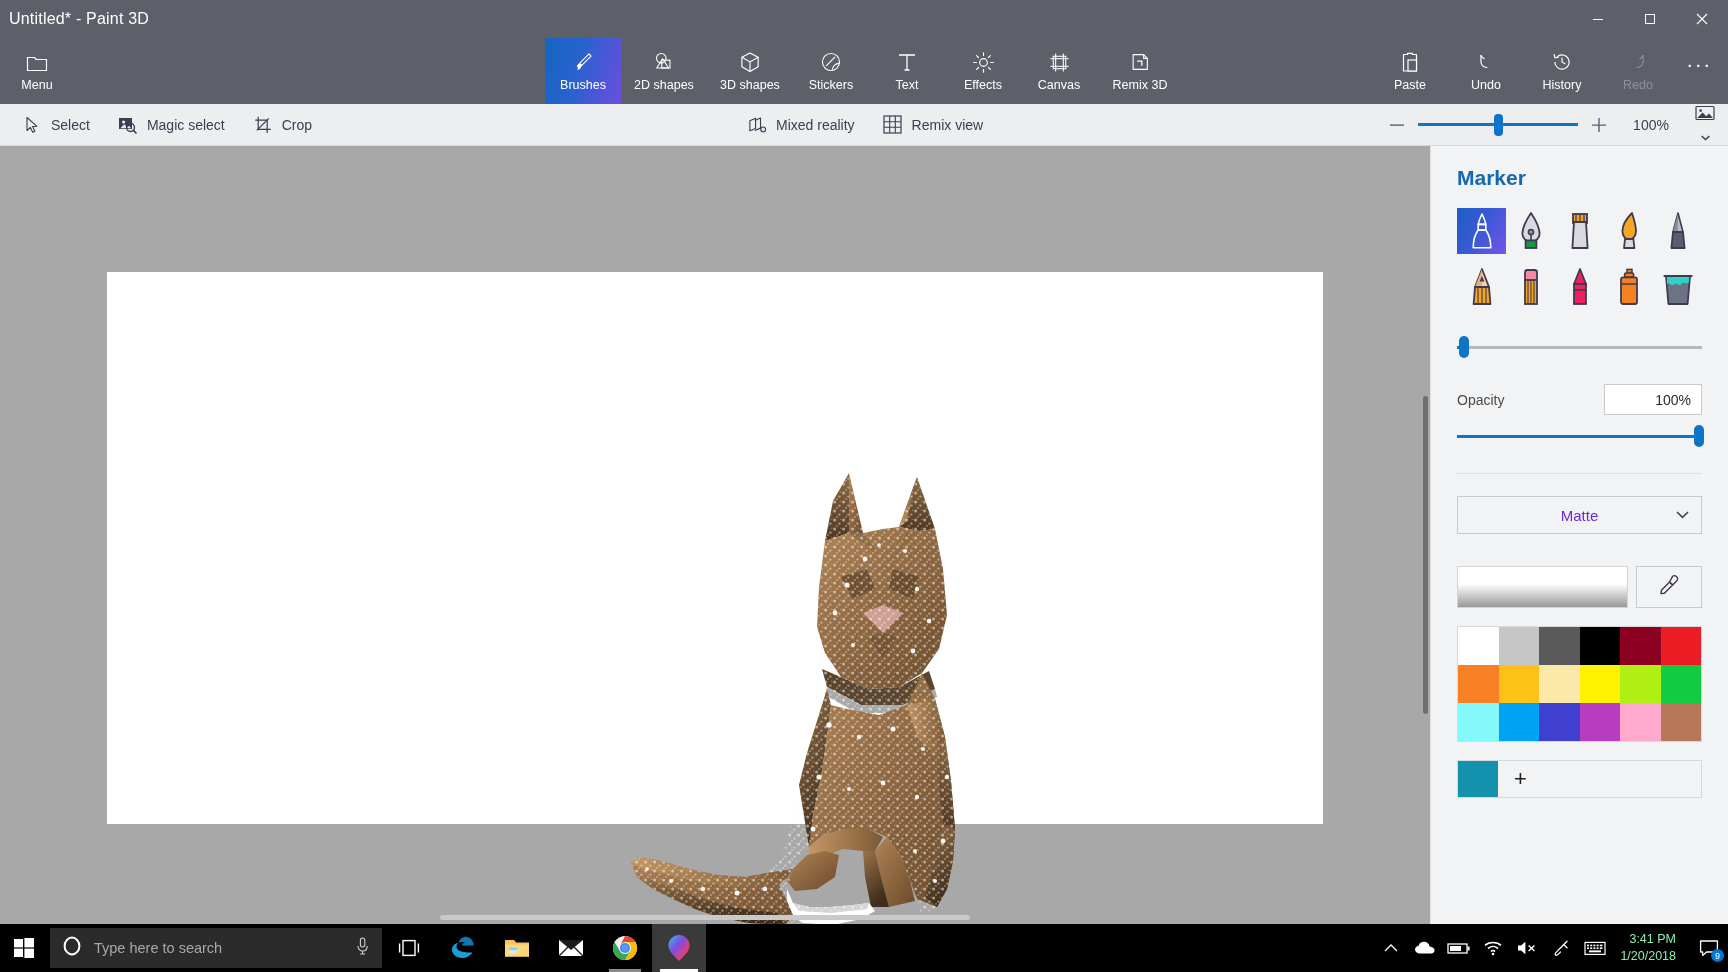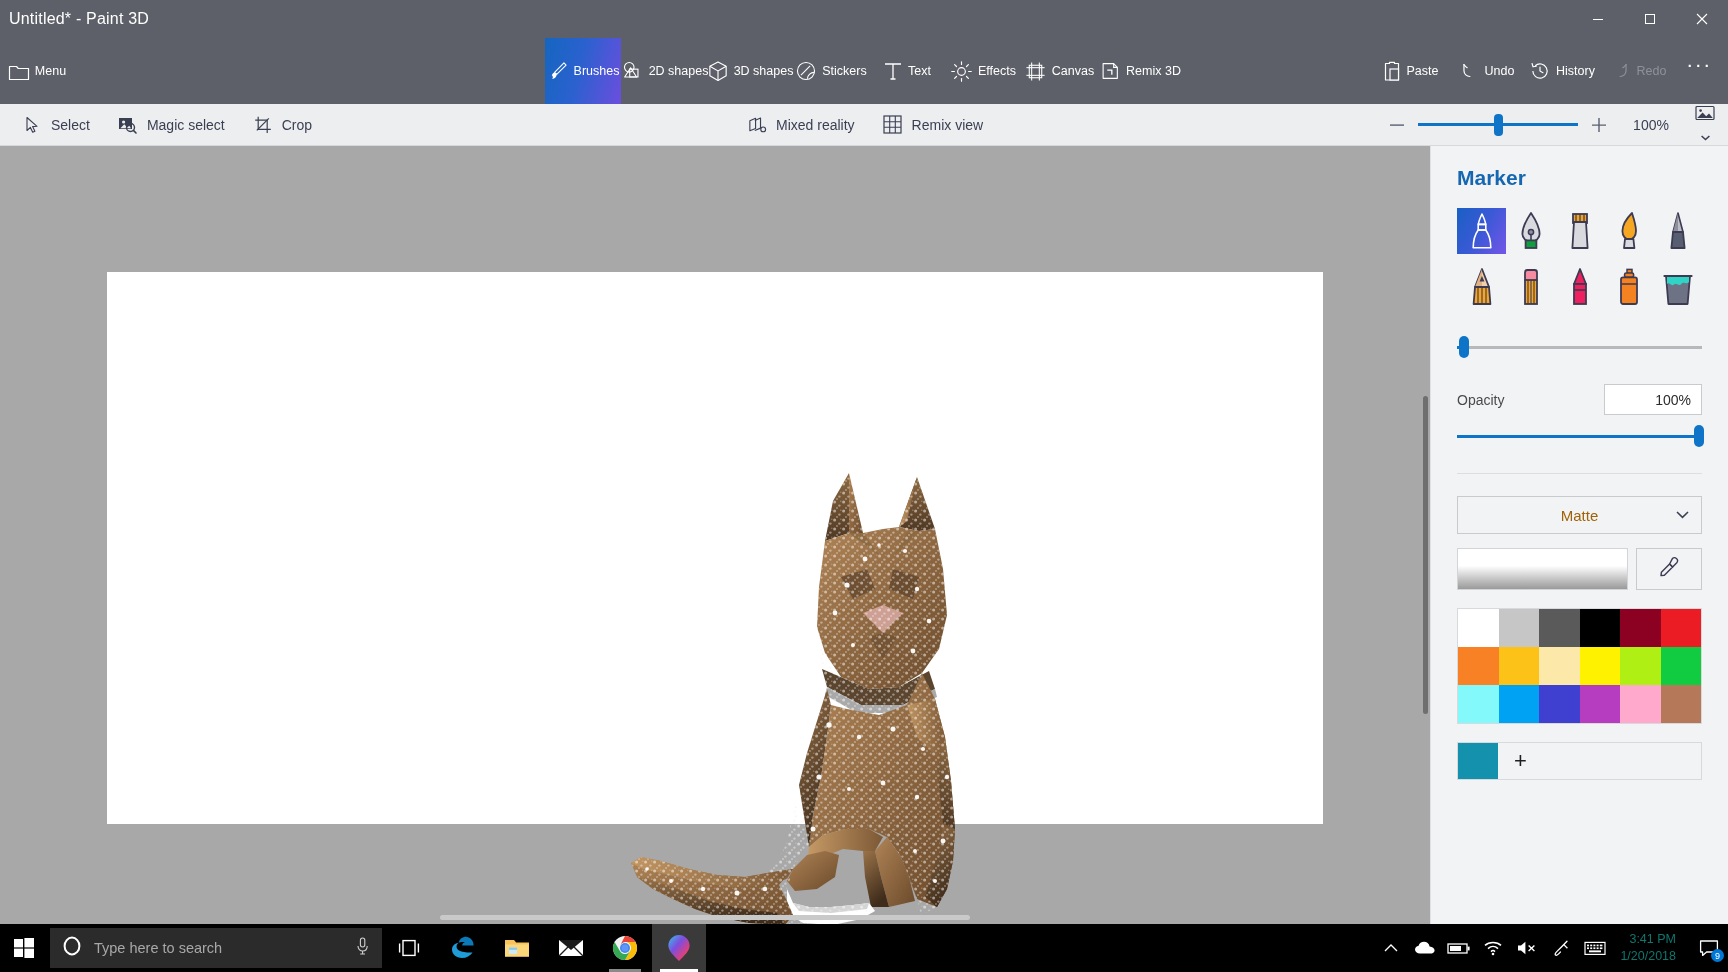--- a/index.html
+++ b/index.html
@@ -50,21 +50,21 @@
   .ribbon-center {
     position: absolute;
     left: 50%; transform: translateX(-50%);
     height: 66px;
     display: flex; align-items: stretch;
   }
   .ribbon-right { margin-left: auto; display: flex; align-items: stretch; padding-right: 6px; }
 
   .rib-item {
     width: 76px;
-    display: flex; flex-direction: row;
+    display: flex; flex-direction: column;
     align-items: center; justify-content: center;
     color: #ffffff;
     font-size: 12.5px;
     gap: 5px;
     cursor: default;
     user-select: none;
   }
   .rib-item .ic { height: 24px; display:flex; align-items:center; justify-content:center; }
   .rib-item .lbl { line-height: 1; white-space: nowrap; }
   .rib-item.active {
@@ -217,22 +217,22 @@
   }
   .panel-sep {
     border-top: 1px solid #dcdee1;
     margin: 10px 0 22px 0;
   }
   .dropdown {
     height: 38px;
     background:#f2f3f5; border:1px solid #c8cacd;
     display:flex; align-items:center; justify-content:center;
     position:relative;
-    color:#a16207; font-size:15px;
-    margin-bottom: 14px;
+    color:#6d28d9; font-size:15px;
+    margin-bottom: 32px;
   }
   .dropdown .chev { position:absolute; right:12px; display:flex; }
   .color-row { display:flex; gap: 8px; margin-bottom: 18px; }
   .current-color {
     flex: 1 1 auto; height: 42px;
     background: linear-gradient(180deg,#ffffff 0%,#ffffff 42%,#bcbcbc 80%,#9a9a9a 100%);
     border: 1px solid #d2d4d7;
   }
   .eyedrop-btn {
     flex: 0 0 66px; height: 42px;
@@ -291,21 +291,21 @@
   }
   .tray { margin-left:auto; display:flex; align-items:center; height:48px; }
   .tray-icon {
     width: 34px; height: 48px;
     display:flex; align-items:center; justify-content:center;
     color:#ffffff;
   }
   .clock {
     height:33px; display:flex; flex-direction:column;
     align-items:flex-end; justify-content:center;
-    color:#0f766e; font-size:12.5px; line-height:1.35;
+    color:#86efac; font-size:12.5px; line-height:1.35;
     padding: 0 14px 0 8px;
   }
   .action-center {
     width: 38px; height:48px;
     display:flex; align-items:center; justify-content:center;
     position:relative; color:#ffffff;
   }
   .ac-badge {
     position:absolute; right:4px; bottom:10px;
     background:#0078d7; color:#fff;

